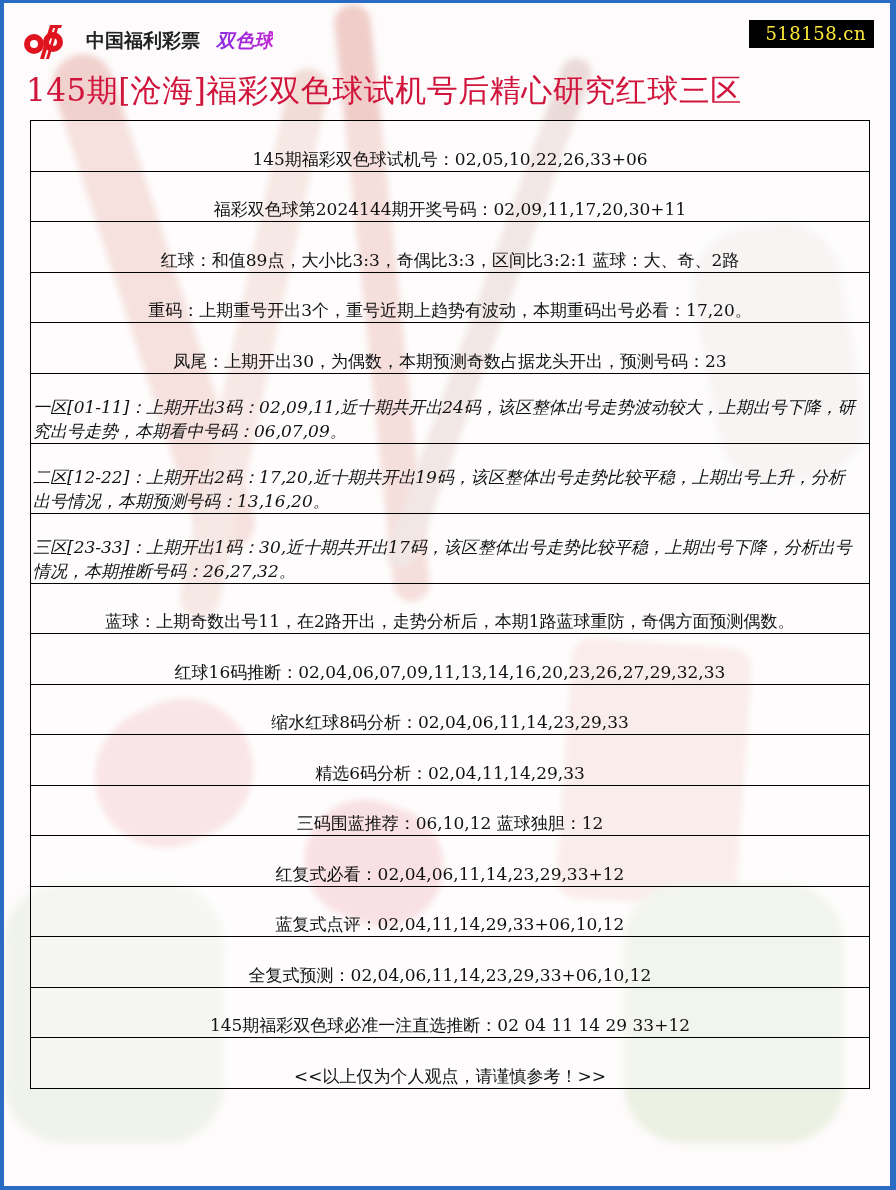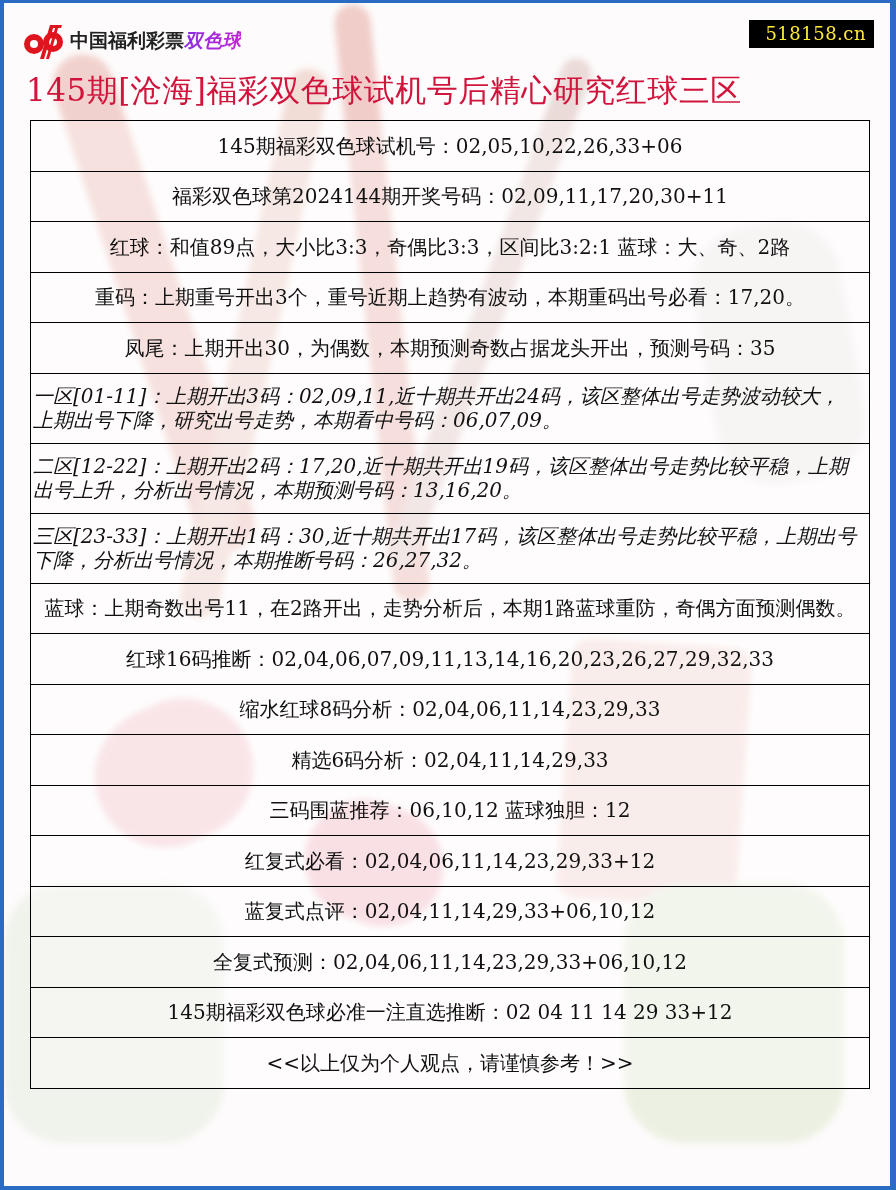--- a/index.html
+++ b/index.html
@@ -35,20 +35,21 @@
       border-radius: 40px;
       filter: blur(3px);
     }
     .logo {
       position: absolute;
       left: 18px;
       top: 20px;
       height: 36px;
       display: flex;
       align-items: center;
+      gap: 16px;
     }
     .logo-mark {
       width: 44px;
       height: 36px;
       position: relative;
     }
     .logo-text {
       font-family: "DejaVu Sans", "Liberation Sans", sans-serif;
       font-weight: bold;
       font-size: 19px;
@@ -96,23 +97,23 @@
       left: 26px;
       top: 117px;
       width: 838px;
       border: 1.5px solid #000;
       border-bottom: none;
     }
     .row {
       border-bottom: 1.5px solid #000;
       height: 49.5px;
       display: flex;
-      align-items: center;
+      align-items: flex-end;
       justify-content: center;
-      font-size: 20px;
+      font-size: 17px;
       color: #111;
       text-align: center;
       line-height: 24px;
       background: rgba(255,255,255,0.35);
     }
     .row.tall {
       height: 69px;
       justify-content: flex-start;
       text-align: left;
       padding: 0 2px;
@@ -168,21 +169,21 @@
     <div class="row">
         <span>福彩双色球第2024144期开奖号码：02,09,11,17,20,30+11</span>
       </div>
     <div class="row">
         <span>红球：和值89点，大小比3:3，奇偶比3:3，区间比3:2:1 蓝球：大、奇、2路</span>
       </div>
     <div class="row">
         <span>重码：上期重号开出3个，重号近期上趋势有波动，本期重码出号必看：17,20。</span>
       </div>
     <div class="row">
-        <span>凤尾：上期开出30，为偶数，本期预测奇数占据龙头开出，预测号码：35</span>
+        <span>凤尾：上期开出30，为偶数，本期预测奇数占据龙头开出，预测号码：23</span>
       </div>
     <div class="row tall">
         <span>一区[01-11]：上期开出3码：02,09,11,近十期共开出24码，该区整体出号走势波动较大，上期出号下降，研究出号走势，本期看中号码：06,07,09。</span>
       </div>
     <div class="row tall">
         <span>二区[12-22]：上期开出2码：17,20,近十期共开出19码，该区整体出号走势比较平稳，上期出号上升，分析出号情况，本期预测号码：13,16,20。</span>
       </div>
     <div class="row tall">
         <span>三区[23-33]：上期开出1码：30,近十期共开出17码，该区整体出号走势比较平稳，上期出号下降，分析出号情况，本期推断号码：26,27,32。</span>
       </div>

